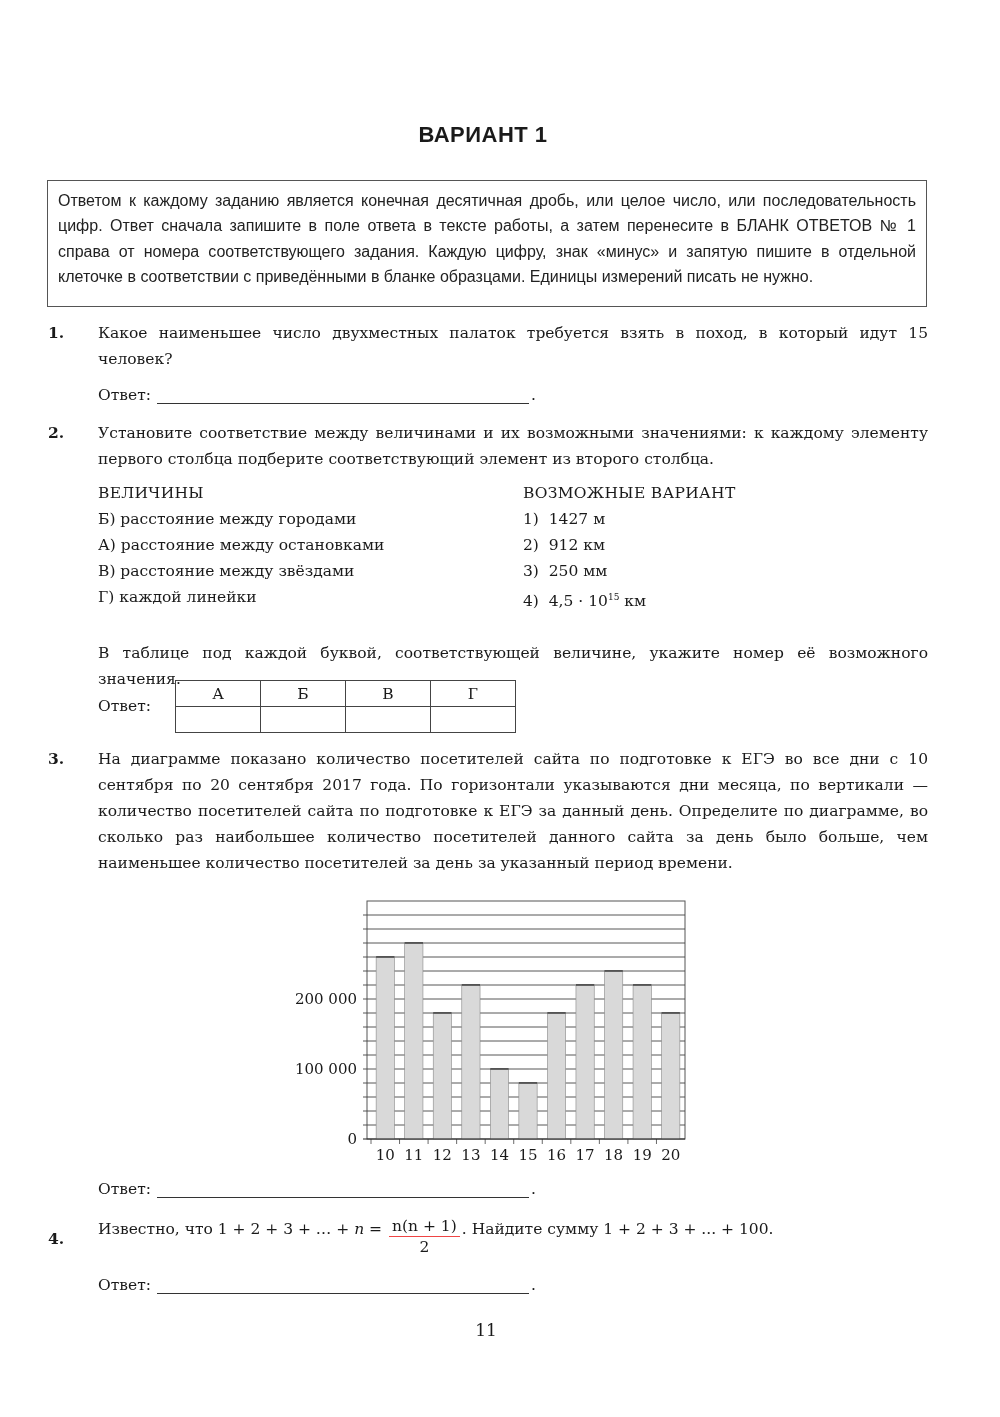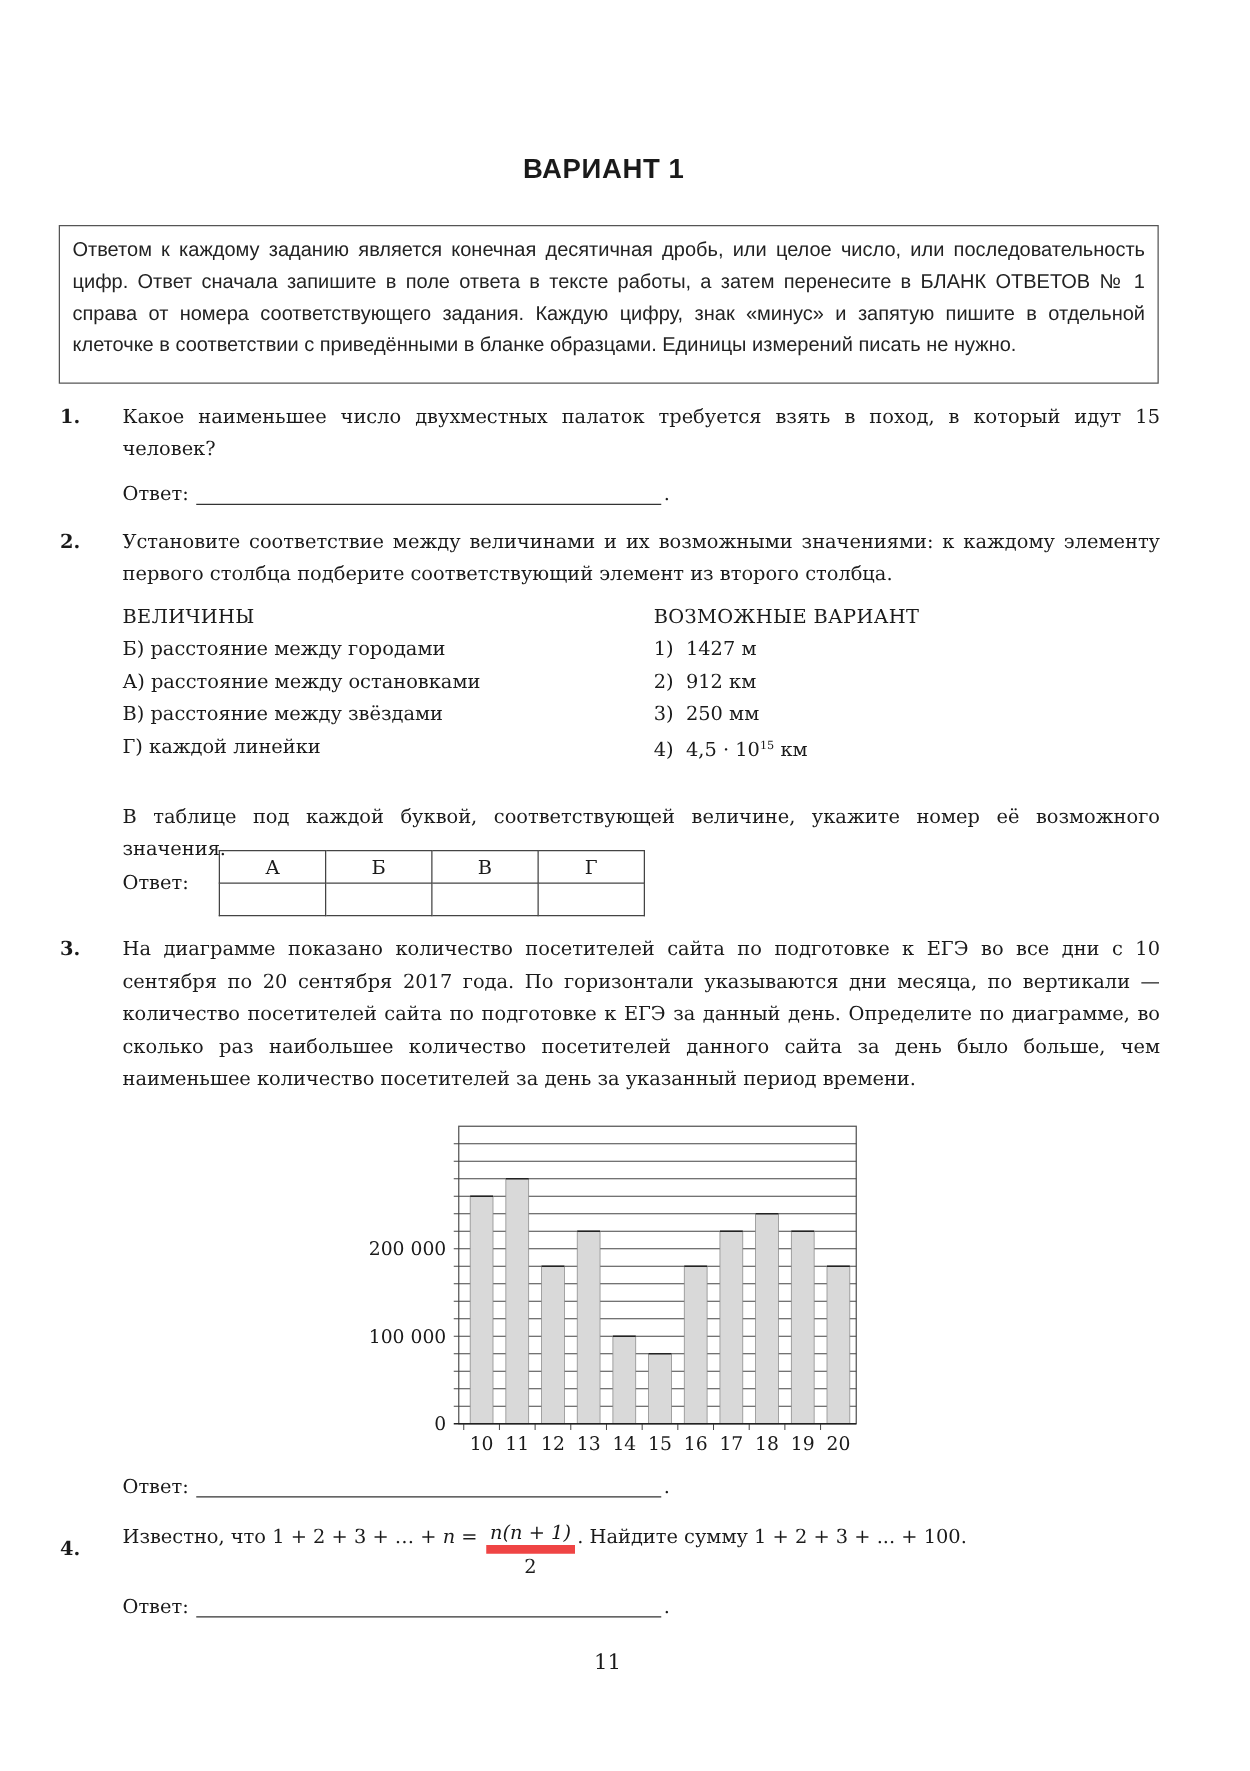--- a/index.html
+++ b/index.html
@@ -40,21 +40,21 @@
     }
     .match-table td {
       border: 1px solid #444; width: 84px; height: 25px; text-align: center; padding: 0;
     }
     .match-label { position: absolute; left: 98px; top: 697px; font-size: 15.5px; }
 
     .chart { position: absolute; left: 280px; top: 895px; width: 420px; height: 280px; }
     .chart svg text { font-family: "DejaVu Serif", "Liberation Serif", serif; font-size: 15px; fill: #1a1a1a; }
 
     .formula { display: inline-flex; flex-direction: column; align-items: center; vertical-align: middle; margin: 0 2px; }
-    .formula .numer { border-bottom: 7px solid #ef4444; padding: 0 3px; line-height: 20px; font-style: italic; }
+    .formula .numer { border-bottom: 1px solid #ef4444; padding: 0 3px; line-height: 20px; }
     .formula .denom { line-height: 20px; }
 
     .page-number { position: absolute; top: 1320px; left: 0; width: 972px; text-align: center; font-size: 17px; }
   </style>
 </head>
 <body>
 
 <div class="page">
 
   <div class="title">ВАРИАНТ 1</div>

